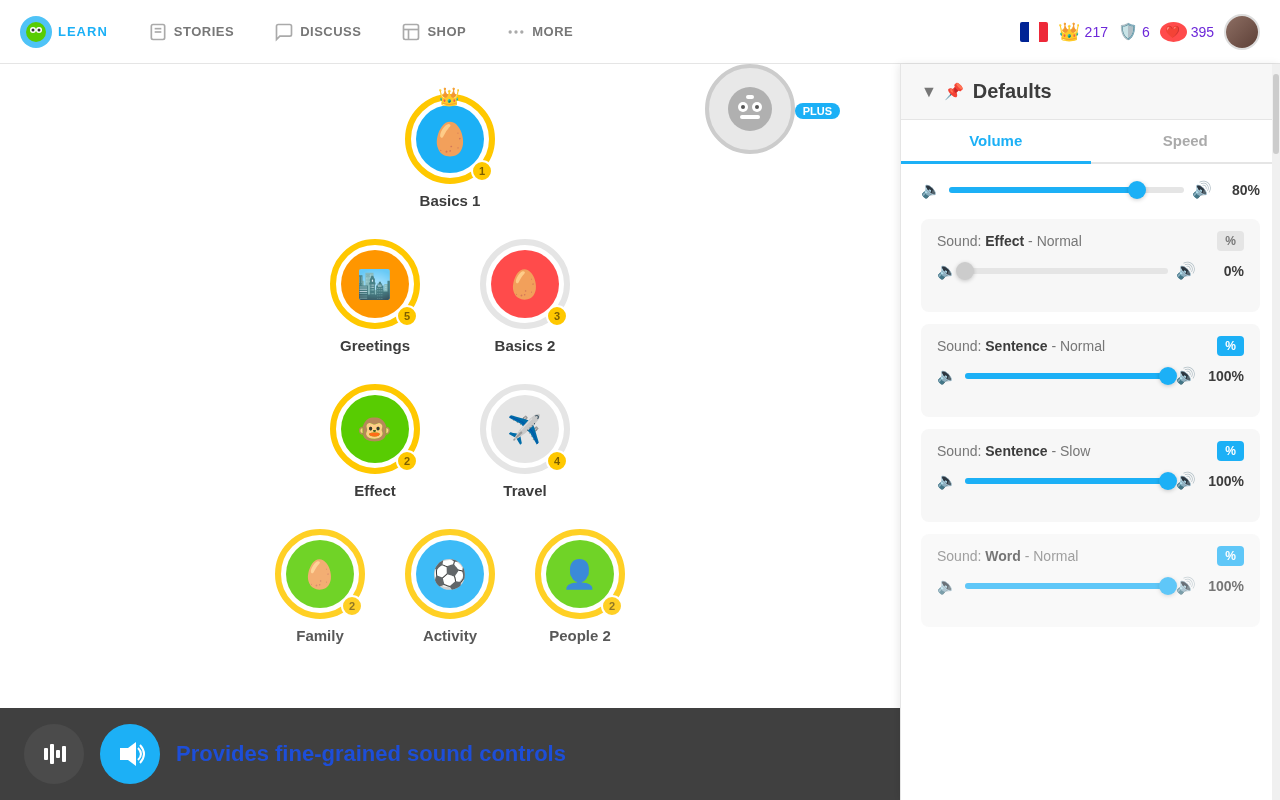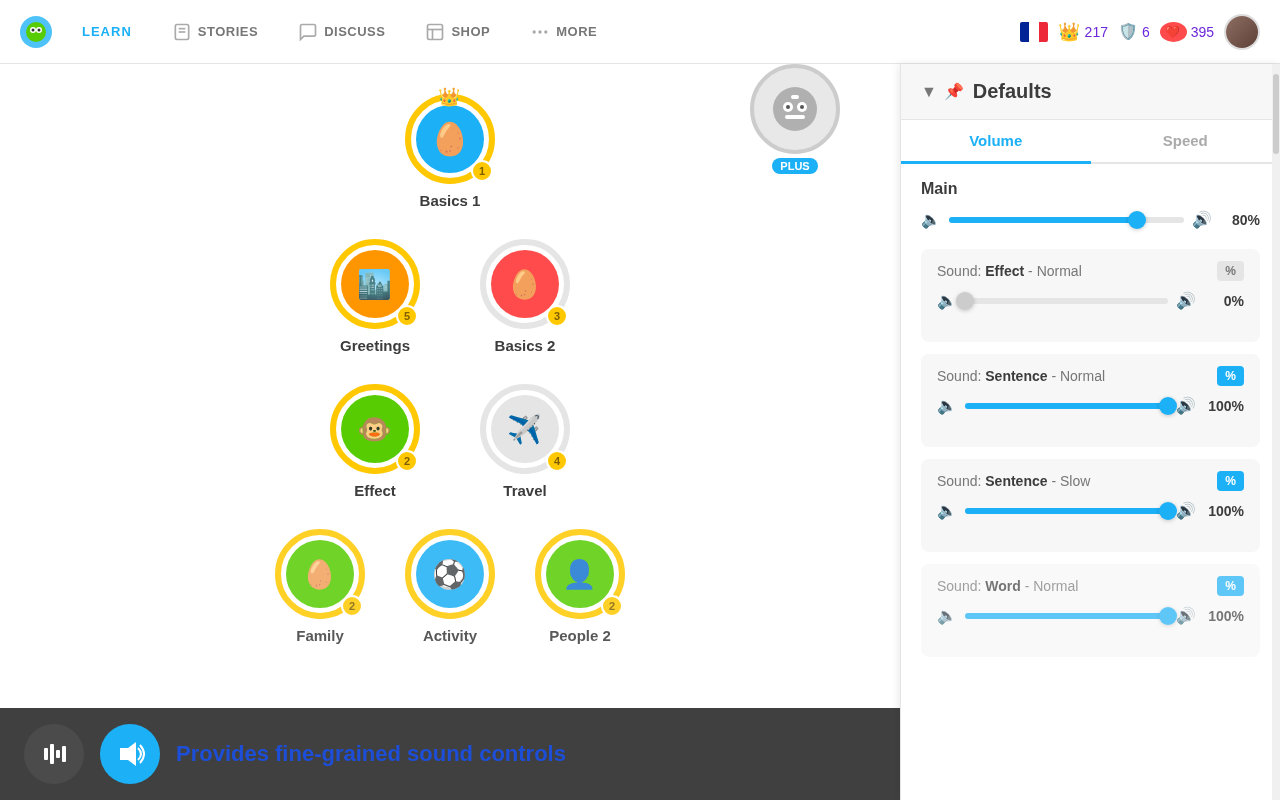--- a/index.html
+++ b/index.html
@@ -5,21 +5,21 @@
     * { box-sizing: border-box; margin: 0; padding: 0; }
     body { font-family: 'Segoe UI', Arial, sans-serif; background: #fff; width: 1280px; height: 800px; overflow: hidden; position: relative; }
 
     
     nav {
       display: flex; align-items: center;
       height: 64px; border-bottom: 1px solid #e5e5e5;
       padding: 0 20px; gap: 8px;
     }
     .nav-logo { display: flex; align-items: center; gap: 6px; margin-right: 16px; }
-    .nav-brand { font-weight: 800; font-size: 13px; color: #1cb0f6; letter-spacing: 1px; margin-left: 24px; }
+    .nav-brand { font-weight: 800; font-size: 13px; color: #1cb0f6; letter-spacing: 1px; }
     .nav-item { display: flex; align-items: center; gap: 6px; padding: 8px 16px; cursor: pointer; color: #777; font-size: 13px; font-weight: 700; text-transform: uppercase; letter-spacing: 0.5px; }
     .nav-item svg { width: 20px; height: 20px; }
     .nav-spacer { flex: 1; }
     .nav-right { display: flex; align-items: center; gap: 10px; }
     .flag { width: 28px; height: 20px; display: flex; overflow: hidden; border-radius: 2px; }
     .flag-blue { background: #002395; width: 33%; height: 100%; }
     .flag-white { background: #fff; width: 33%; height: 100%; }
     .flag-red { background: #ed2939; width: 33%; height: 100%; }
     .stat-item { display: flex; align-items: center; gap: 4px; font-size: 14px; font-weight: 800; }
     .stat-crown { color: #ffc800; font-size: 18px; }
@@ -86,21 +86,21 @@
       width: 68px; height: 68px; border-radius: 50%;
       background: #e5e5e5;
       display: flex; align-items: center; justify-content: center;
       font-size: 28px;
     }
     .ring-yellow { border-color: #ffc800; }
 
     
     .plus-node {
       position: absolute; top: 0; right: 60px;
-      display: flex; flex-direction: column; align-items: center; cursor: pointer;
+      display: flex; flex-direction: row; align-items: center; cursor: pointer;
     }
     .plus-circle {
       width: 90px; height: 90px; border-radius: 50%;
       background: #e5e5e5;
       display: flex; align-items: center; justify-content: center;
       border: 4px solid #ccc;
     }
     .plus-badge {
       background: #1cb0f6; color: #fff; font-size: 11px; font-weight: 800;
       padding: 2px 8px; border-radius: 10px; margin-top: 4px;
@@ -415,21 +415,20 @@
       <span class="panel-title">Defaults</span>
     </div>
 
     <div class="panel-tabs">
       <div class="panel-tab active">Volume</div>
       <div class="panel-tab">Speed</div>
     </div>
 
     <div class="panel-body">
 
-      <div class="section-title">Main</div>
       <div class="slider-row">
         <span class="slider-icon">🔈</span>
         <div class="slider-track">
           <div class="slider-fill" style="width:80%;"></div>
           <div class="slider-thumb" style="left:80%;"></div>
         </div>
         <span class="slider-icon">🔊</span>
         <span class="slider-value">80%</span>
       </div>
 

